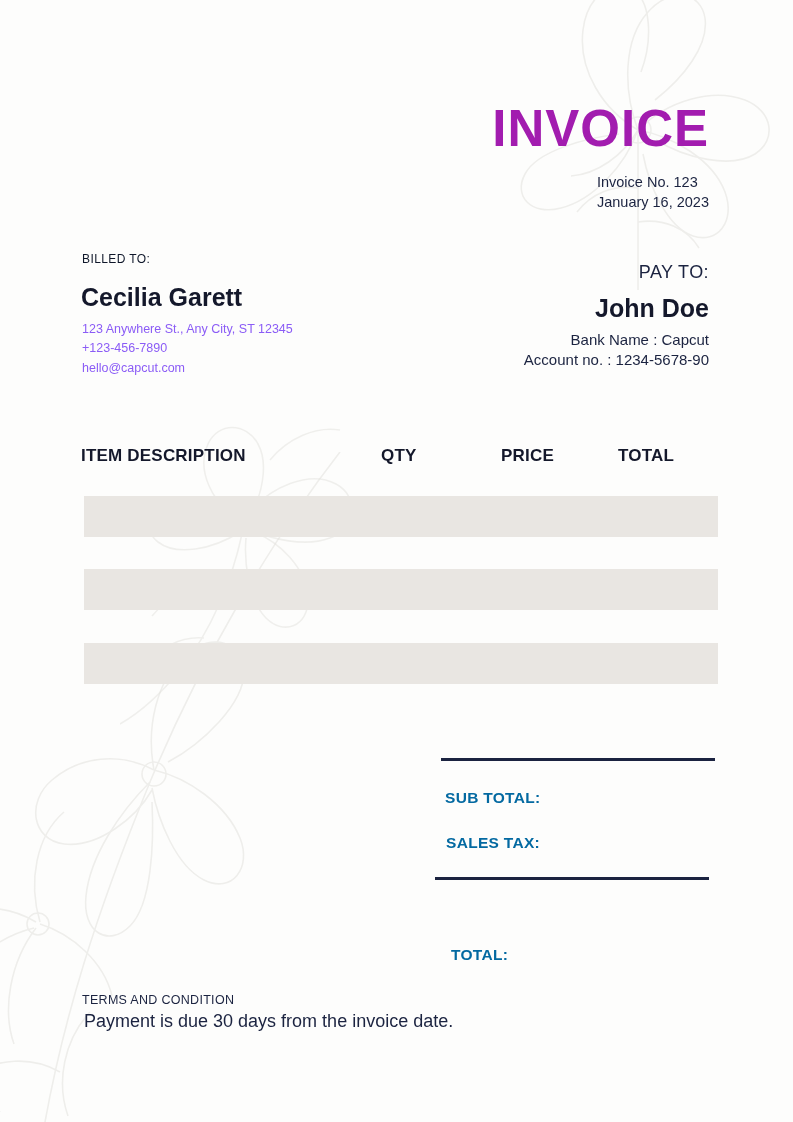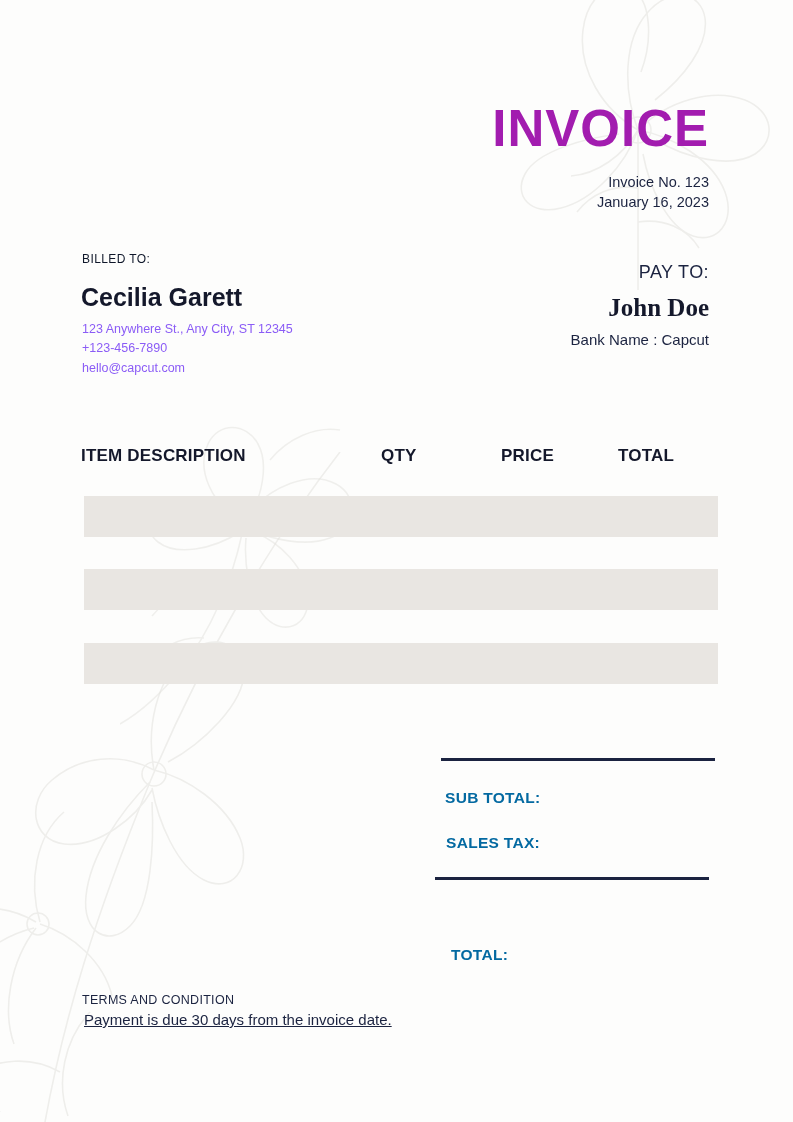--- a/index.html
+++ b/index.html
@@ -60,21 +60,21 @@
     font-size: 51px;
     font-weight: bold;
     letter-spacing: 1px;
     color: #a21caf;
     line-height: 1;
   }
   .invoice-meta {
     position: absolute;
     top: 173px;
     right: 84px;
-    text-align: right;
+    text-align: left;
     font-size: 14.5px;
     color: #1b2340;
     line-height: 1.35;
   }
 
   .billed-to-label {
     position: absolute;
     top: 252px;
     left: 82px;
     font-size: 12px;
@@ -108,21 +108,20 @@
     text-align: right;
   }
   .pay-name {
     position: absolute;
     top: 294px;
     right: 84px;
     font-size: 25px;
     font-weight: bold;
     color: #14182b;
     text-align: right;
-    font-family: Liberation Serif, serif;
   }
   .pay-lines {
     position: absolute;
     top: 330px;
     right: 84px;
     font-size: 15px;
     line-height: 1.3;
     text-align: right;
     color: #1b2340;
   }
@@ -190,23 +189,22 @@
     top: 993px;
     left: 82px;
     font-size: 12.5px;
     letter-spacing: 0.3px;
     color: #1b2340;
   }
   .terms-text {
     position: absolute;
     top: 1011px;
     left: 84px;
-    font-size: 15px;
-    color: #1b2340;
-    text-decoration: underline;
+    font-size: 18px;
+    color: #1b2340;
   }
 </style>
 </head>
 <body>
 
 <div class="page">
 
   <svg class="floral floral-top" viewBox="0 0 330 330">
     <g fill="none" stroke="#e3e2de" stroke-width="1.6">
       <path d="M165 170 C130 150 105 110 110 70 C114 36 140 18 160 30 C178 41 180 80 168 112"></path>
@@ -272,20 +270,21 @@
     <div class="billed-lines">
       <div>123 Anywhere St., Any City, ST 12345</div>
       <div>+123-456-7890</div>
       <div>hello@capcut.com</div>
     </div>
 
     <div class="pay-to-label">PAY TO:</div>
     <div class="pay-name">John Doe</div>
     <div class="pay-lines">
       <div>Bank Name : Capcut</div>
+      <div>Account no. : 1234-5678-90</div>
     </div>
 
     <div class="table-head">
       <span class="th th-desc">ITEM DESCRIPTION</span>
       <span class="th th-qty">QTY</span>
       <span class="th th-price">PRICE</span>
       <span class="th th-total">TOTAL</span>
     </div>
 
     <div class="row-band row-1"></div>

